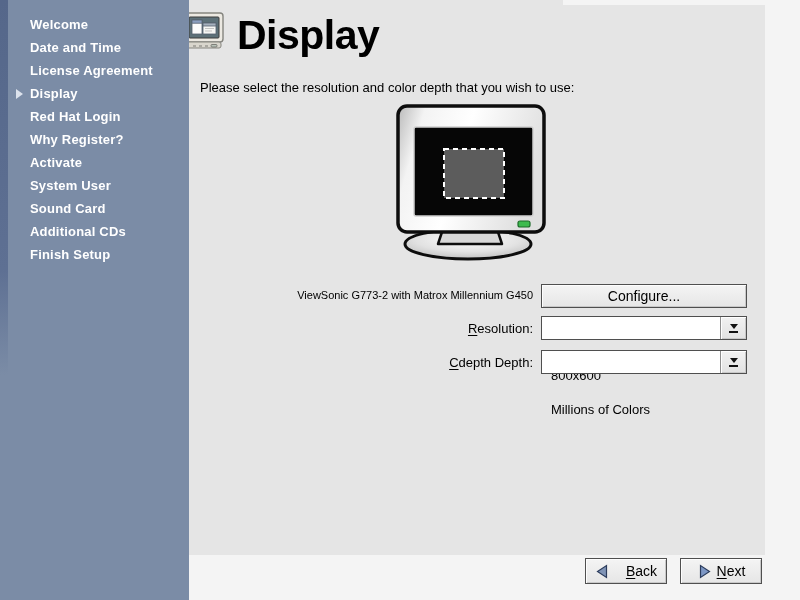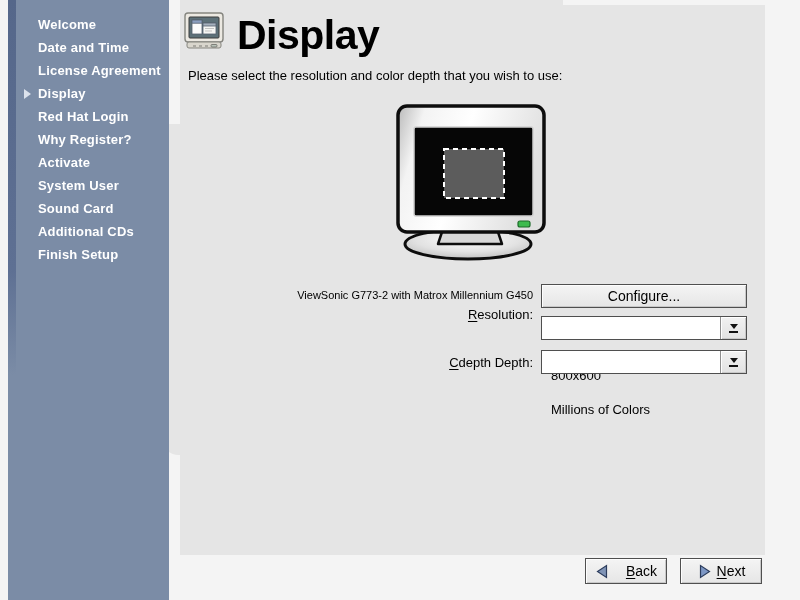--- a/index.html
+++ b/index.html
@@ -4,48 +4,48 @@
 <style>
   html, body { margin:0; padding:0; }
   body {
     width:800px; height:600px; position:relative; overflow:hidden;
     background:#f4f4f4;
     font-family:"Liberation Sans","DejaVu Sans",sans-serif;
     color:#000;
   }
 
   
-  .sidebar { position:absolute; left:8px; top:0; width:161px; height:600px; background:#7b8ca6; z-index:2; }
+  .sidebar { position:absolute; left:0; top:0; width:161px; height:600px; background:#7b8ca6; z-index:2;padding-left:28px; }
   .sidebar-edge { position:absolute; left:0; top:0; width:8px; height:375px;
     background:linear-gradient(180deg,#55678a 0%,#5e7093 72%,#7b8ca6 100%); }
   .steps { position:absolute; top:13px; left:0; right:0; }
   .step { position:relative; height:23px; line-height:23px; padding-left:30px;
     color:#ffffff; font-size:13px; font-weight:bold; letter-spacing:.2px; white-space:nowrap; }
   .step-arrow { position:absolute; left:16px; top:7px; width:0; height:0;
     border-left:7px solid #dce2ec; border-top:5px solid transparent; border-bottom:5px solid transparent; }
 
   
   .card-main  { position:absolute; left:180px; top:0; width:585px; height:555px; background:#e5e5e5; }
   .card-bump  { position:absolute; left:161px; top:124px; width:26px; height:331px; background:#e5e5e5;
     border-radius:6px 0 0 18px; }
   .top-sliver { position:absolute; left:563px; top:0; width:202px; height:5px; background:#f4f4f4; }
 
   
   .header-icon { position:absolute; left:183px; top:12px; width:42px; height:40px; }
   .page-title  { position:absolute; left:237px; top:12px; margin:0; font-size:41px; font-weight:bold;
     letter-spacing:-.5px; line-height:46px; }
-  .instruction { position:absolute; left:188px; top:68px; margin:0; font-size:13px; }
+  .instruction { position:absolute; left:188px; top:68px; margin:12px; font-size:13px; }
 
   
   .monitor { position:absolute; left:385px; top:97px; width:170px; height:168px; }
 
   
   .device-label { position:absolute; left:233px; top:289px; width:300px; text-align:right; font-size:11px; }
   .field-label  { position:absolute; left:233px; width:300px; text-align:right; font-size:13px; }
-  #res-label   { top:307px; }
+  #res-label   { top:321px; }
   #depth-label { top:355px; }
   .u { text-decoration:underline; text-underline-offset:2px; }
 
   .btn {
     box-sizing:border-box; display:flex; align-items:center; justify-content:center;
     background:linear-gradient(180deg,#f4f4f4 0%,#e6e6e6 100%);
     border:1px solid #4f4f4f;
     box-shadow:inset 1px 1px 0 #fdfdfd, inset -1px -1px 0 #c8c8c8;
     font-size:14px; color:#000; cursor:default; font-family:inherit;
   }

